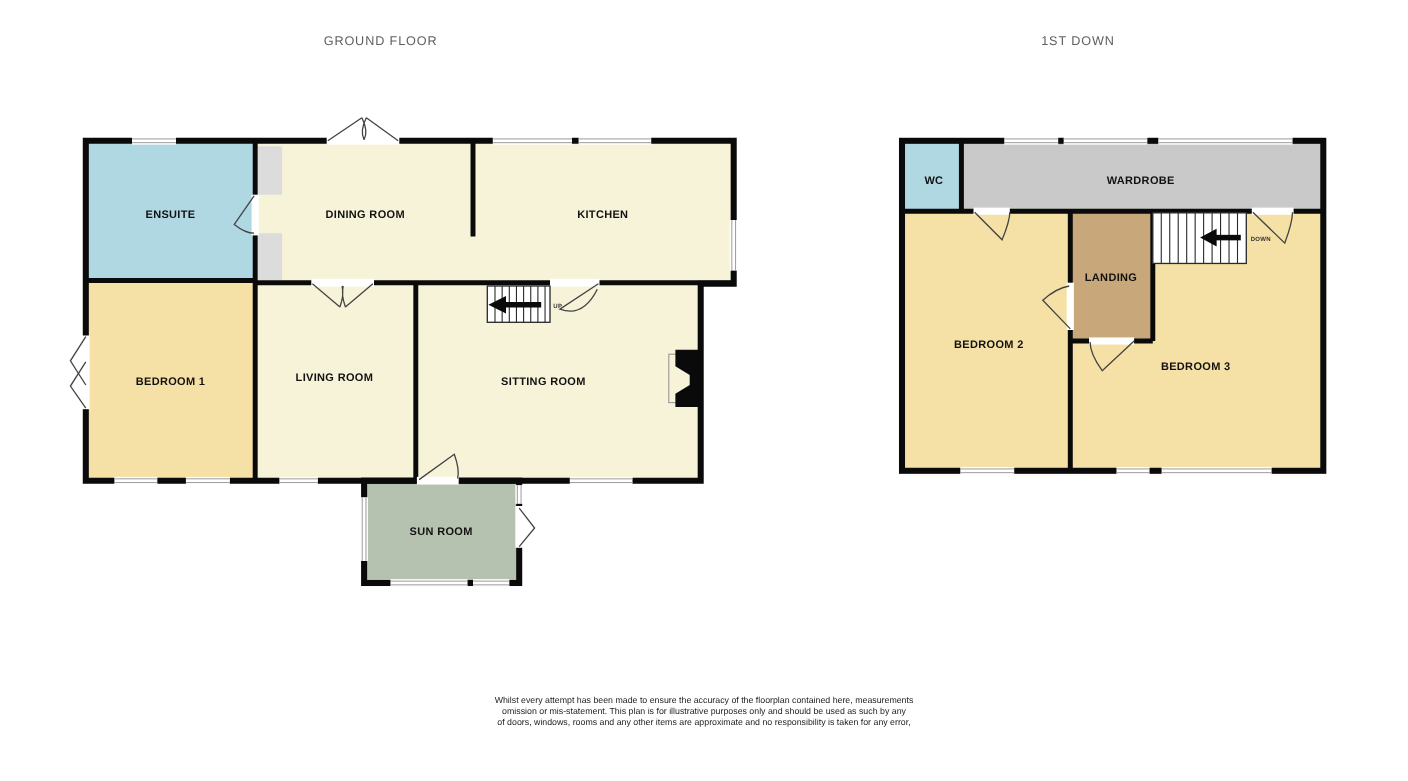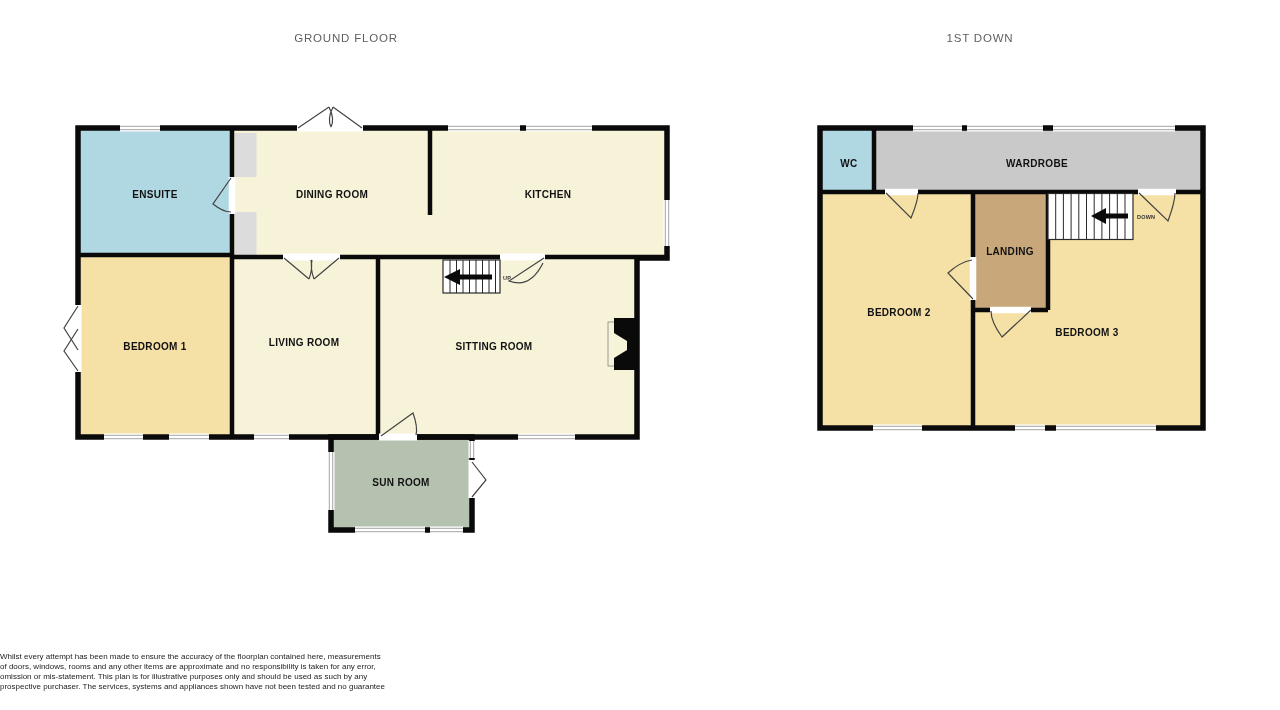--- a/index.html
+++ b/index.html
@@ -10,21 +10,21 @@
   .floor-title{
     position:absolute;top:32px;width:300px;text-align:center;
     font-size:11.5px;letter-spacing:0.8px;color:#5f5f5f;font-weight:400;
   }
   #plan-svg{position:absolute;left:0;top:0;}
   .room-label{
     font-size:10px;font-weight:bold;fill:#111111;letter-spacing:0.3px;
   }
   .stair-label{font-size:5.5px;font-weight:bold;fill:#333333;letter-spacing:0.2px;}
   .footer{
-    position:absolute;left:0;top:652px;width:1280px;text-align:left;
+    position:absolute;left:0;top:632px;width:1280px;text-align:center;
     font-size:8px;line-height:9.9px;color:#1c1c1c;
   }
 </style>
 </head>
 <body>
 
 <div class="floor-title" style="left:196px;">GROUND FLOOR</div>
 <div class="floor-title" style="left:830px;">1ST DOWN</div>
 
 <svg id="plan-svg" width="1280" height="640" viewBox="0 0 1280 640">
@@ -180,16 +180,15 @@
     <text x="849" y="167" text-anchor="middle" class="room-label">WC</text>
     <text x="1037" y="167" text-anchor="middle" class="room-label">WARDROBE</text>
     <text x="1010" y="255" text-anchor="middle" class="room-label">LANDING</text>
     <text x="899" y="316" text-anchor="middle" class="room-label">BEDROOM 2</text>
     <text x="1087" y="336" text-anchor="middle" class="room-label">BEDROOM 3</text>
   </g>
 </svg>
 
 <div class="footer">
   <div>Whilst every attempt has been made to ensure the accuracy of the floorplan contained here, measurements</div>
+  <div>omission or mis-statement. This plan is for illustrative purposes only and should be used as such by any</div>
   <div>of doors, windows, rooms and any other items are approximate and no responsibility is taken for any error,</div>
-  <div>omission or mis-statement. This plan is for illustrative purposes only and should be used as such by any</div>
-  <div>prospective purchaser. The services, systems and appliances shown have not been tested and no guarantee</div>
 </div>
 
 </body></html>

